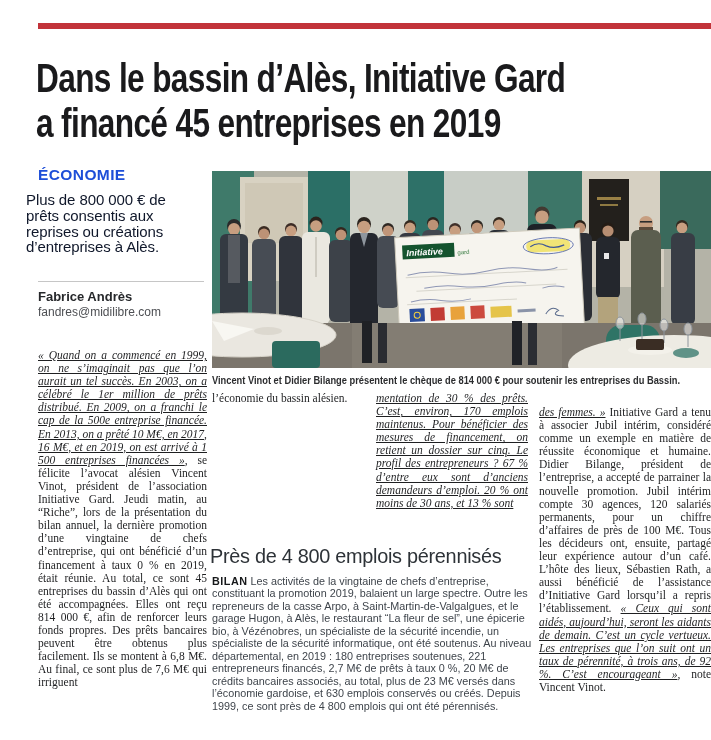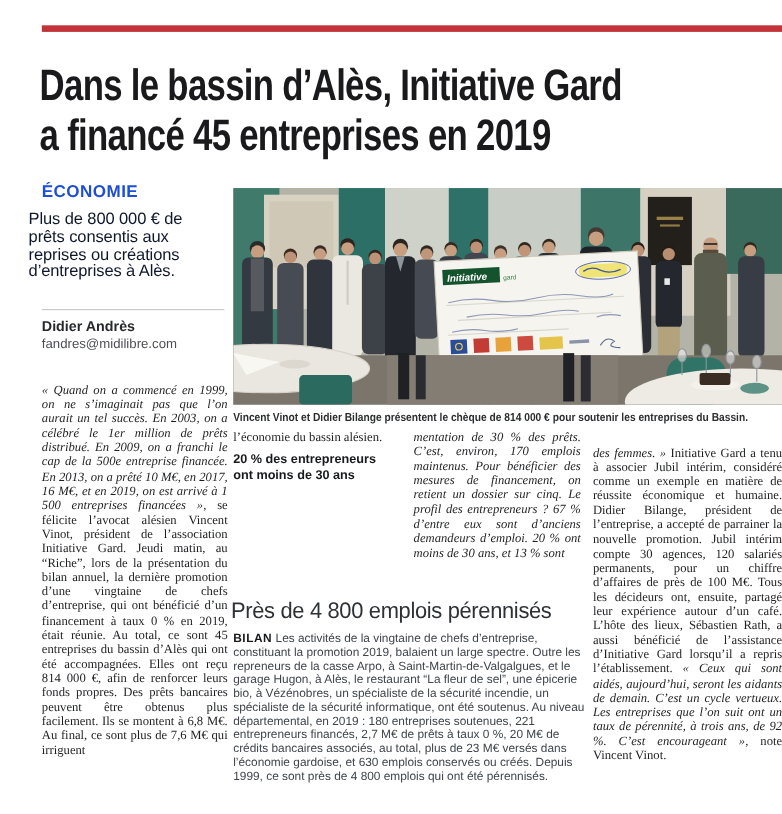--- a/index.html
+++ b/index.html
@@ -15,21 +15,21 @@
   .kicker{left:38px;top:166px;font-size:15.5px;font-weight:700;color:#1d4ed8;letter-spacing:0.4px;}
 
   .lede{left:26px;top:192px;width:176px;font-size:15px;line-height:15.8px;color:#0f172a;letter-spacing:-0.1px;}
 
   .rail-rule{left:38px;top:281px;width:166px;height:0;border-top:1px solid #c6c6c6;}
   .byline-name{left:38px;top:289px;font-size:13px;font-weight:700;color:#26282b;}
   .byline-email{left:38px;top:305px;font-size:12px;color:#4d4f53;}
 
   .serifcol{font-family:"Liberation Serif","DejaVu Serif",serif;font-size:11.5px;line-height:13.1px;
             text-align:justify;color:#1e1f21;}
-  .it{font-style:italic;}
+  .it{font-style:italic;text-decoration:underline;}
   .left-col{left:38px;top:349px;width:169px;}
 
   .photo-wrap{left:212px;top:171px;width:499px;height:197px;overflow:hidden;background:#9aa39b;}
   .photo-wrap svg{display:block;}
 
   .caption-wrap{left:212px;top:374px;width:499px;height:14px;overflow:hidden;}
   .caption{white-space:nowrap;transform:scaleX(0.885);transform-origin:0 0;
            font-size:10.5px;font-weight:700;color:#2c2d2f;}
 
   .col2{left:212px;top:392px;width:151px;}
@@ -53,21 +53,21 @@
 <div class="abs headline">
   <div>Dans le bassin d’Alès, Initiative Gard</div>
   <div>a financé 45 entreprises en 2019</div>
 </div>
 
 <div class="abs kicker">ÉCONOMIE</div>
 
 <div class="abs lede">Plus de 800 000 € de prêts consentis aux reprises ou créations d’entreprises à Alès.</div>
 
 <div class="abs rail-rule"></div>
-<div class="abs byline-name">Didier Andrès</div>
+<div class="abs byline-name">Fabrice Andrès</div>
 <div class="abs byline-email">fandres@midilibre.com</div>
 
 <div class="abs serifcol left-col">
   <p>
     <span class="it">« Quand on a commencé en 1999, on ne s’imaginait pas que l’on aurait un tel succès. En 2003, on a célébré le 1er million de prêts distribué. En 2009, on a franchi le cap de la 500e entreprise financée. En 2013, on a prêté 10 M€, en 2017, 16 M€, et en 2019, on est arrivé à 1 500 entreprises financées »</span><span>, se félicite l’avocat alésien Vincent Vinot, président de l’association Initiative Gard. Jeudi matin, au “Riche”, lors de la présentation du bilan annuel, la dernière promotion d’une vingtaine de chefs d’entreprise, qui ont bénéficié d’un financement à taux 0 % en 2019, était réunie. Au total, ce sont 45 entreprises du bassin d’Alès qui ont été accompagnées. Elles ont reçu 814 000 €, afin de renforcer leurs fonds propres. Des prêts bancaires peuvent être obtenus plus facilement. Ils se montent à 6,8 M€. Au final, ce sont plus de 7,6 M€ qui irriguent</span>
   </p>
 </div>
 
 <div class="abs photo-wrap">
   <svg width="499" height="197" viewBox="0 0 499 197" xmlns="http://www.w3.org/2000/svg">
@@ -250,24 +250,20 @@
     </g>
   </svg>
 </div>
 
 <div class="abs caption-wrap">
   <div class="caption">Vincent Vinot et Didier Bilange présentent le chèque de 814 000 € pour soutenir les entreprises du Bassin.</div>
 </div>
 
 <div class="abs serifcol col2">
   <p class="intro">l’économie du bassin alésien.</p>
-  <div class="subhead">
-    <div>20 % des entrepreneurs</div>
-    <div>ont moins de 30 ans</div>
-  </div>
 </div>
 
 <div class="abs serifcol col3">
   <p class="it">mentation de 30 % des prêts. C’est, environ, 170 emplois maintenus. Pour bénéficier des mesures de financement, on retient un dossier sur cinq. Le profil des entrepreneurs ? 67 % d’entre eux sont d’anciens demandeurs d’emploi. 20 % ont moins de 30 ans, et 13 % sont</p>
 </div>
 
 <div class="abs serifcol col4">
   <p>
     <span class="it">des femmes. »</span><span> Initiative Gard a tenu à associer Jubil intérim, considéré comme un exemple en matière de réussite économique et humaine. Didier Bilange, président de l’entreprise, a accepté de parrainer la nouvelle promotion. Jubil intérim compte 30 agences, 120 salariés permanents, pour un chiffre d’affaires de près de 100 M€. Tous les décideurs ont, ensuite, partagé leur expérience autour d’un café. L’hôte des lieux, Sébastien Rath, a aussi bénéficié de l’assistance d’Initiative Gard lorsqu’il a repris l’établissement. </span><span class="it">« Ceux qui sont aidés, aujourd’hui, seront les aidants de demain. C’est un cycle vertueux. Les entreprises que l’on suit ont un taux de pérennité, à trois ans, de 92 %. C’est encourageant »</span><span>, note Vincent Vinot.</span>
   </p>

